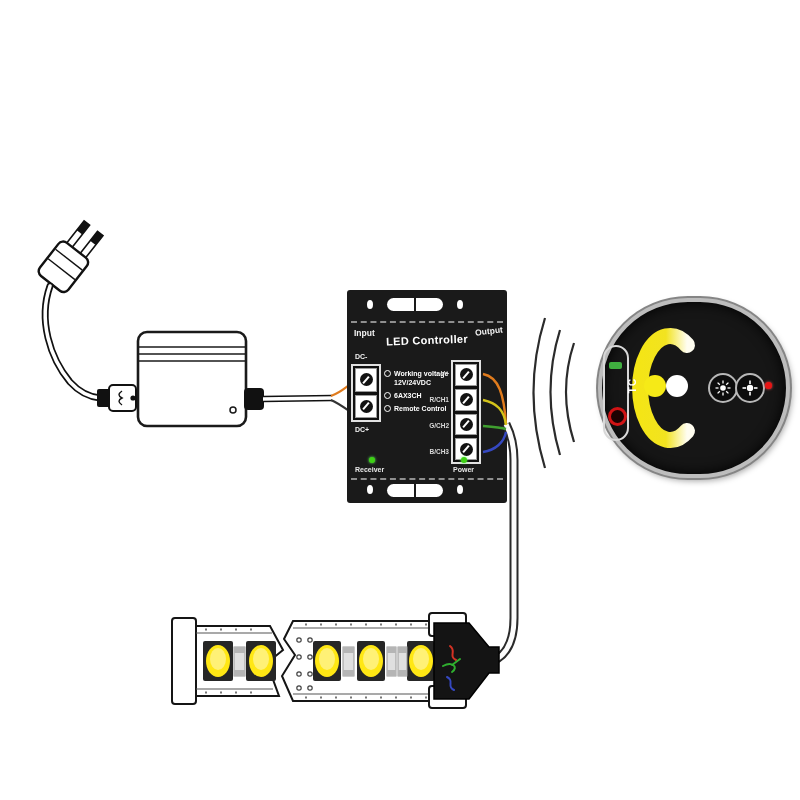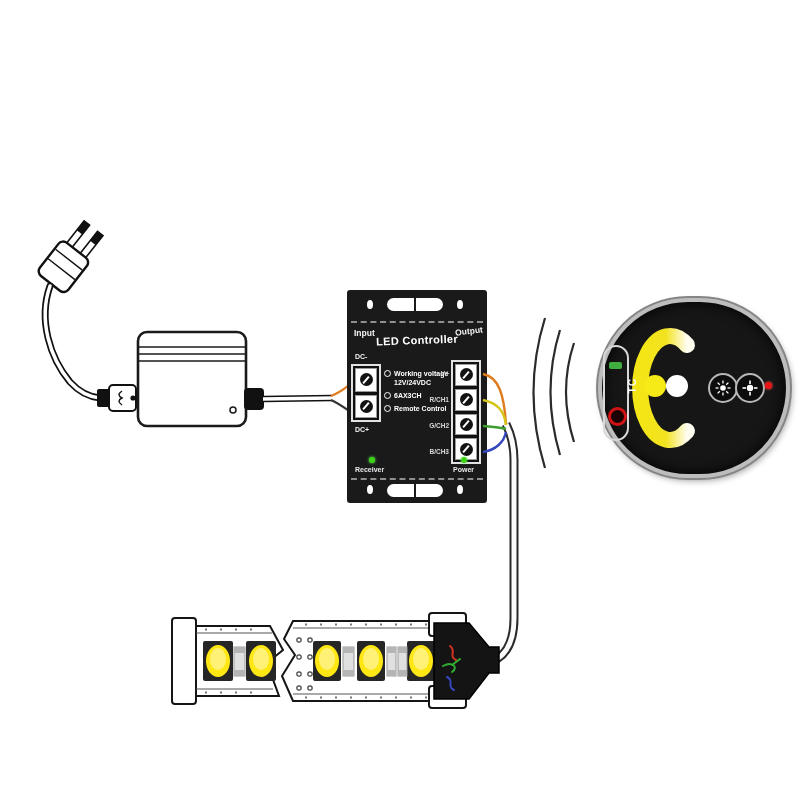--- a/index.html
+++ b/index.html
@@ -1,21 +1,21 @@
 <!DOCTYPE html>
 <html><head>
 <meta charset="utf-8">
 <style>
   html,body{margin:0;padding:0;background:#fff;}
   .canvas{position:relative;width:800px;height:800px;background:#fff;overflow:hidden;
           font-family:"Liberation Sans",sans-serif;}
   .abs{position:absolute;}
 
   
-  .controller{position:absolute;left:347px;top:290px;width:140px;height:213px;
+  .controller{position:absolute;left:347px;top:290px;width:160px;height:213px;
               background:#1a1a1a;border-radius:3px;color:#fff;}
   .flange-slot{position:absolute;left:40px;width:56px;height:13px;background:#fff;border-radius:7px;}
   .flange-tick{position:absolute;left:67px;width:2px;height:19px;background:#1a1a1a;}
   .flange-hole{position:absolute;width:6px;height:9px;background:#fff;border-radius:50%;}
   .dash{position:absolute;left:4px;right:4px;border-top:2px dashed #8f8f8f;}
   .lbl{position:absolute;font-weight:bold;color:#f2f2f2;white-space:nowrap;}
   .title{position:absolute;left:0;right:0;top:44px;text-align:center;font-size:11px;
          font-weight:bold;letter-spacing:.3px;transform:rotate(-2deg);white-space:nowrap;}
   .term-frame{position:absolute;border:2px solid #e2e2e2;background:#101010;
               display:flex;flex-direction:column;gap:3px;padding:2px;box-sizing:border-box;}

